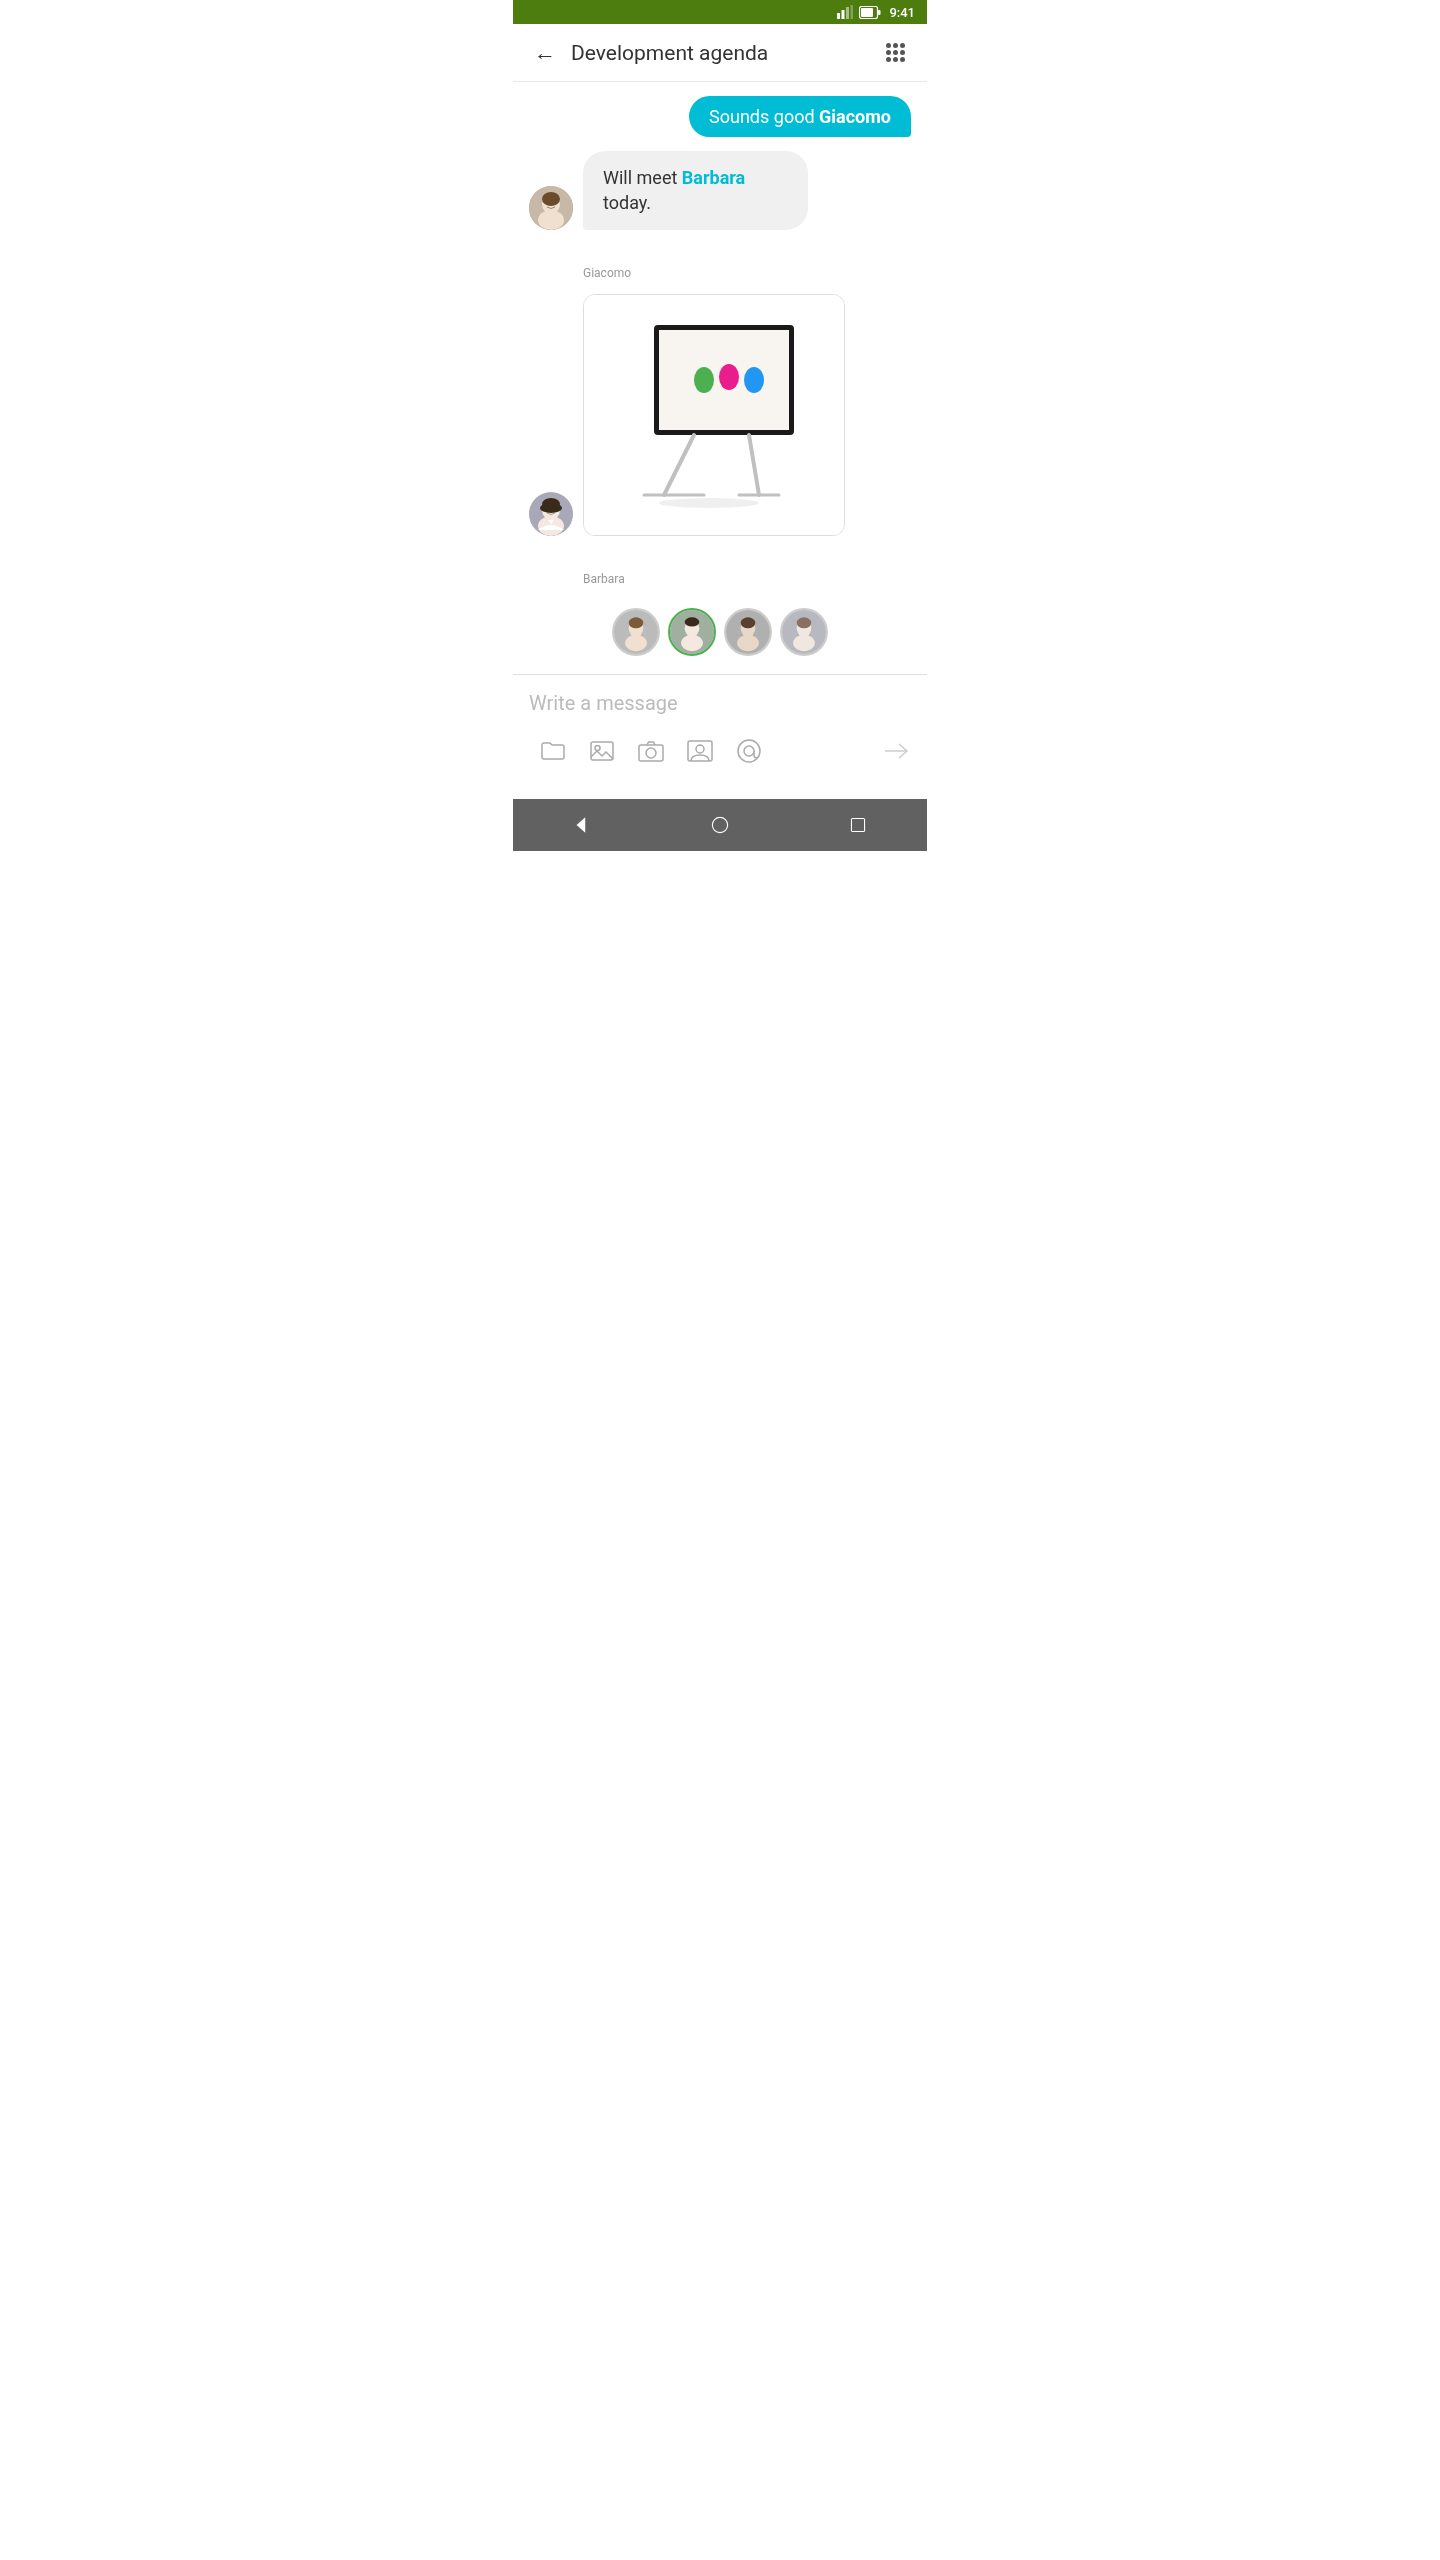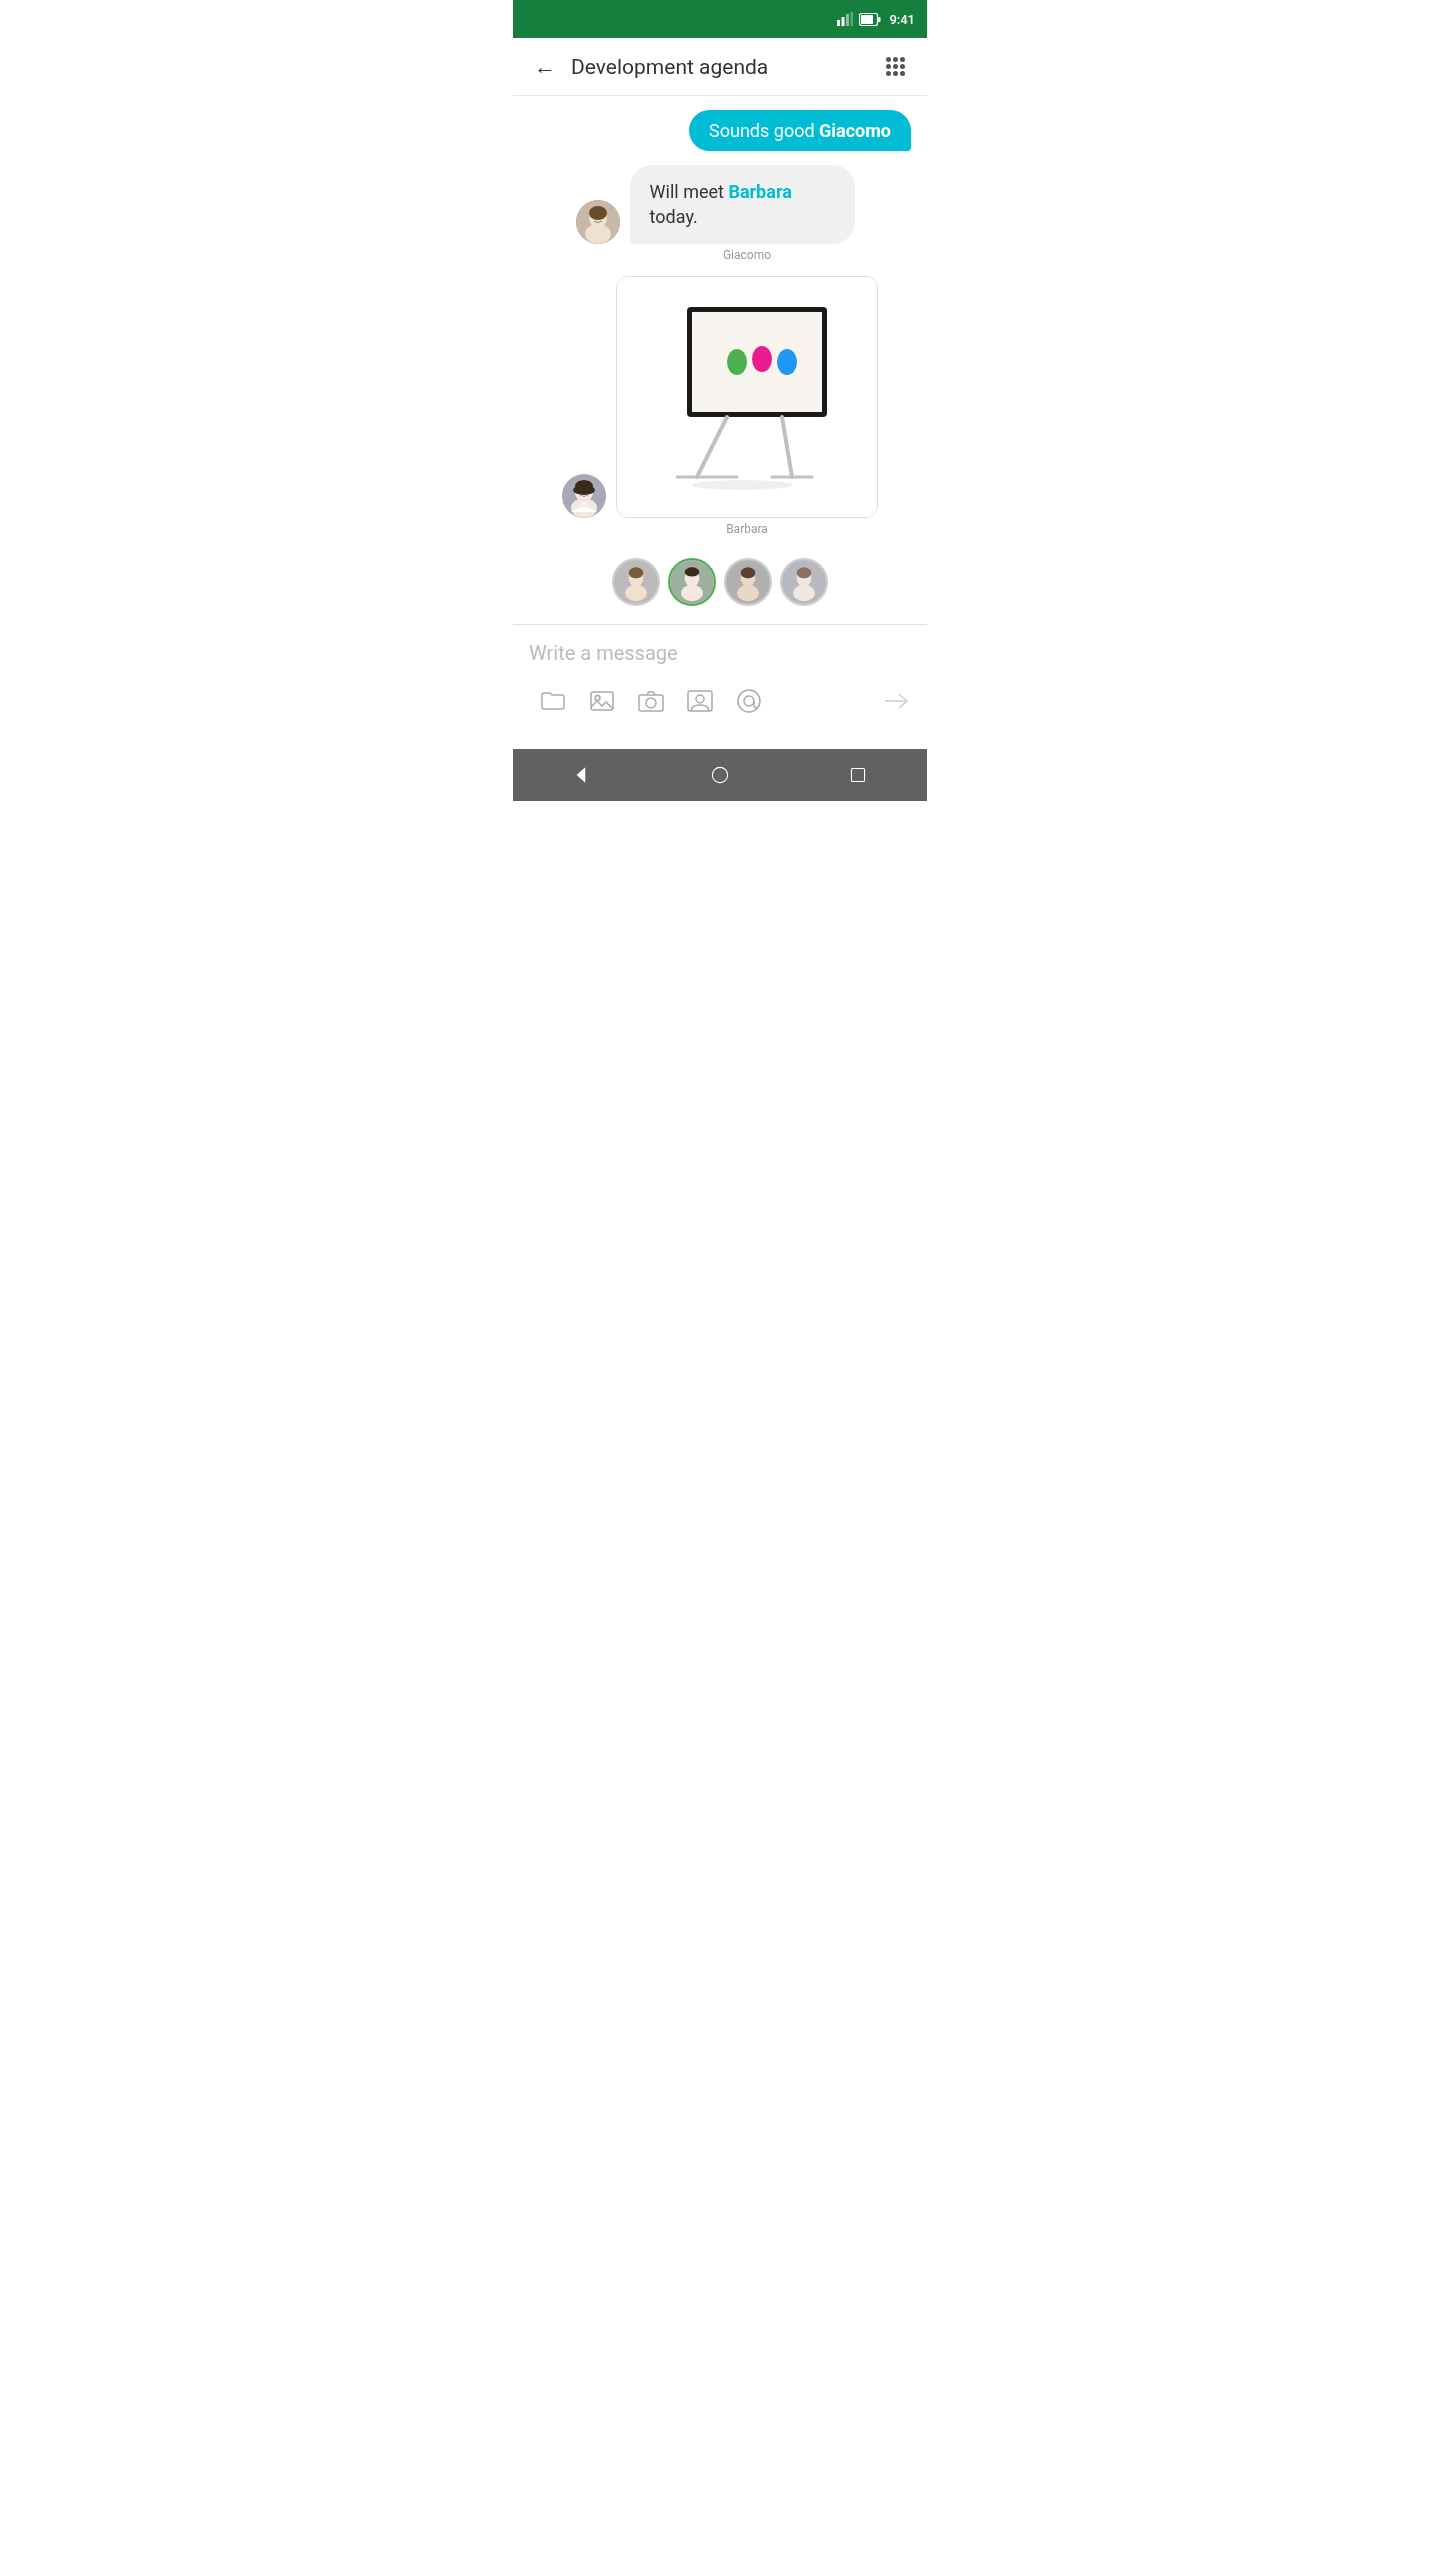--- a/index.html
+++ b/index.html
@@ -12,22 +12,22 @@
       min-height: 736px;
       margin: 0 auto;
       display: flex;
       flex-direction: column;
       overflow: hidden;
       position: relative;
     }
 
     
     .status-bar {
-      background: #15803d;
-      height: 38px;
+      background: #4d7c0f;
+      height: 24px;
       display: flex;
       align-items: center;
       justify-content: flex-end;
       padding: 0 12px;
       gap: 6px;
       flex-shrink: 0;
     }
     .status-bar .signal-icon {
       width: 16px;
       height: 14px;
@@ -119,21 +119,22 @@
       line-height: 1.4;
     }
     .bubble-out strong {
       font-weight: 700;
     }
 
     
     .msg-in {
       display: flex;
       flex-direction: column;
-      align-items: center;
+      align-items: flex-start;
+      gap: 32px;
     }
     .msg-in-row {
       display: flex;
       align-items: flex-end;
       gap: 10px;
     }
     .avatar {
       width: 44px;
       height: 44px;
       border-radius: 50%;

